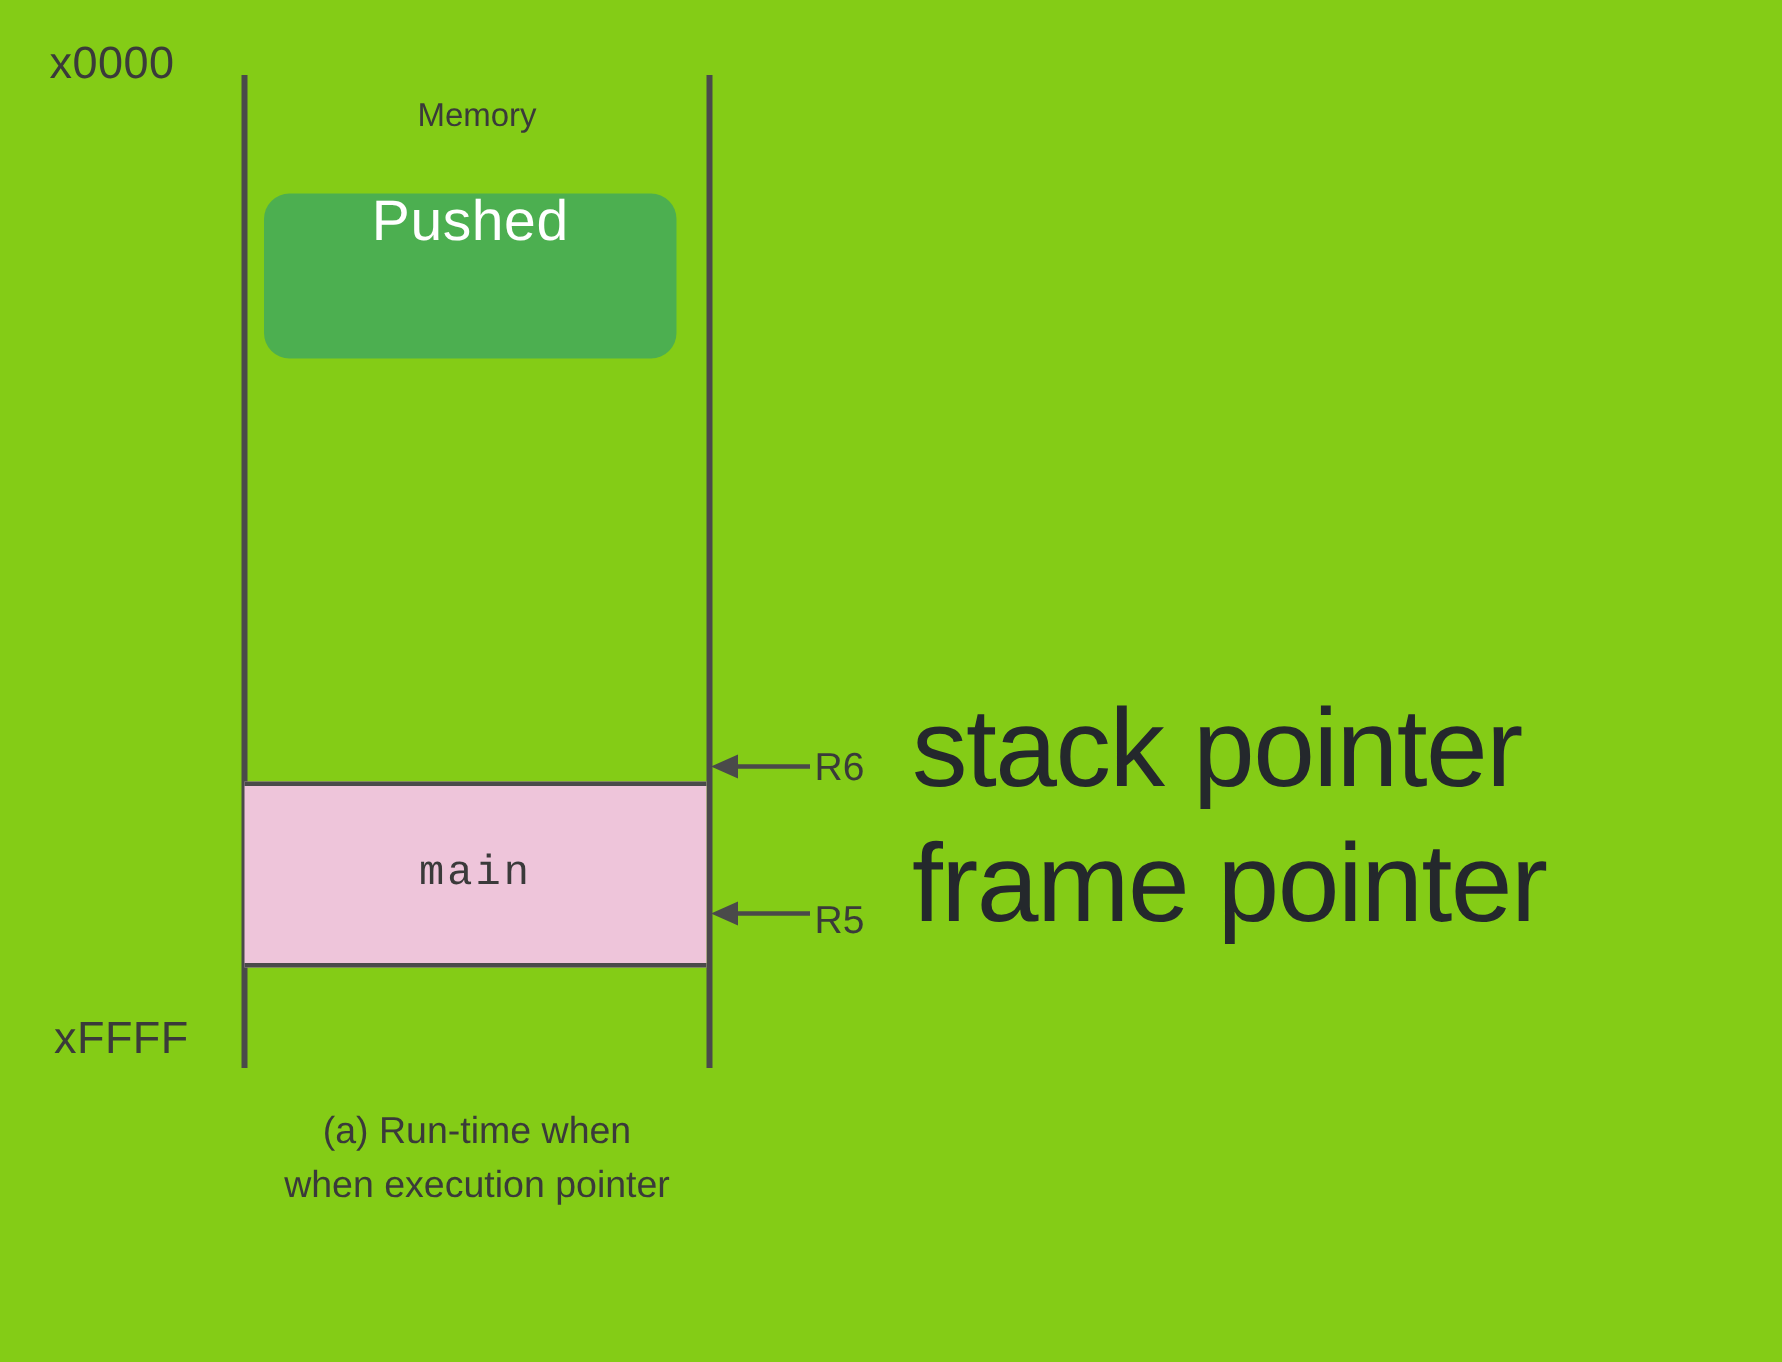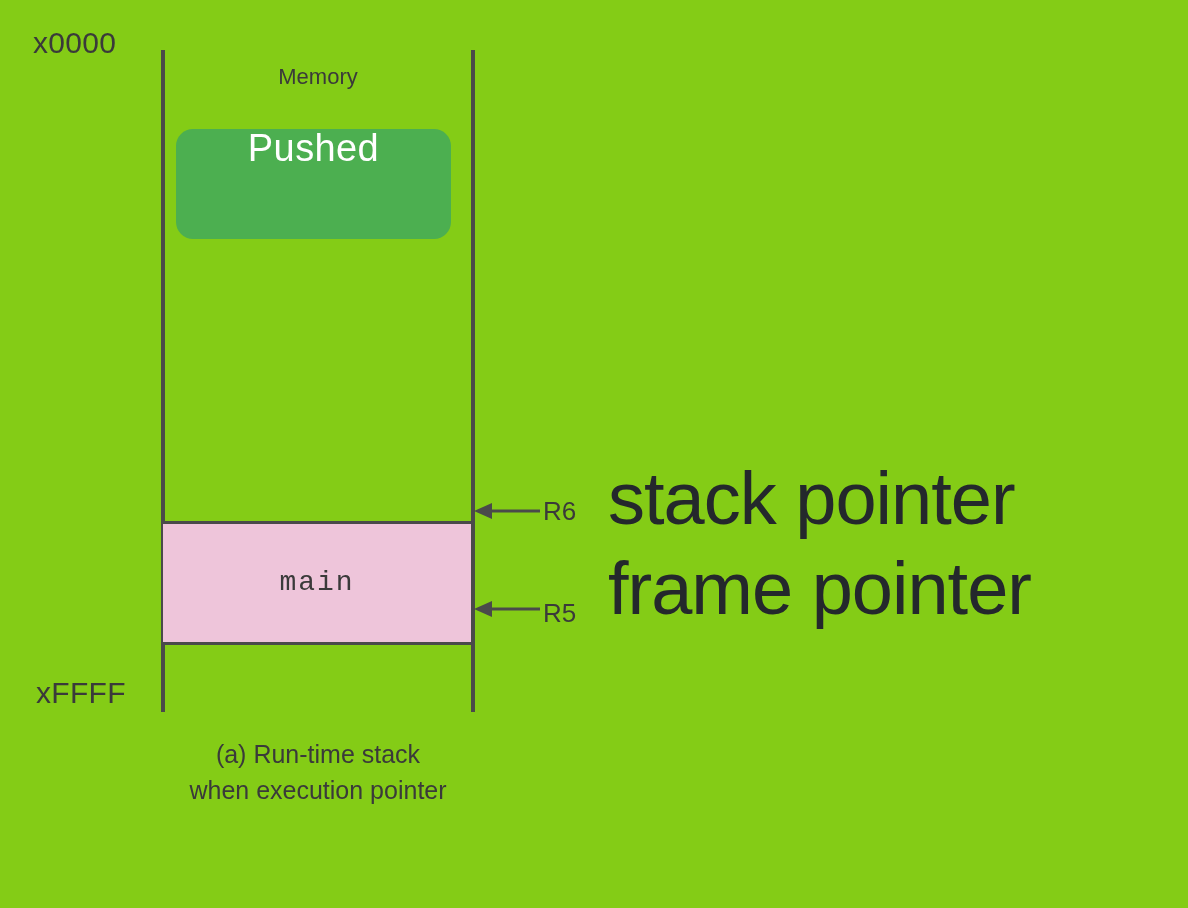--- a/index.html
+++ b/index.html
@@ -182,17 +182,17 @@
       <polygon points="4,17 22,9 22,25" fill="#4a4a4a"></polygon>
     </svg>
     <span class="reg-label">R5</span>
   </div>
 
   <div class="annot annot-frame">frame pointer</div>
 
   <div class="annot annot-stack">stack pointer</div>
 
   <div class="caption">
-    <span class="caption-line">(a) Run-time stack</span>
+    <span class="caption-line">(a) Run-time when</span>
     <span class="caption-line">when execution pointer</span>
   </div>
 
 </div>
 
 </body></html>

